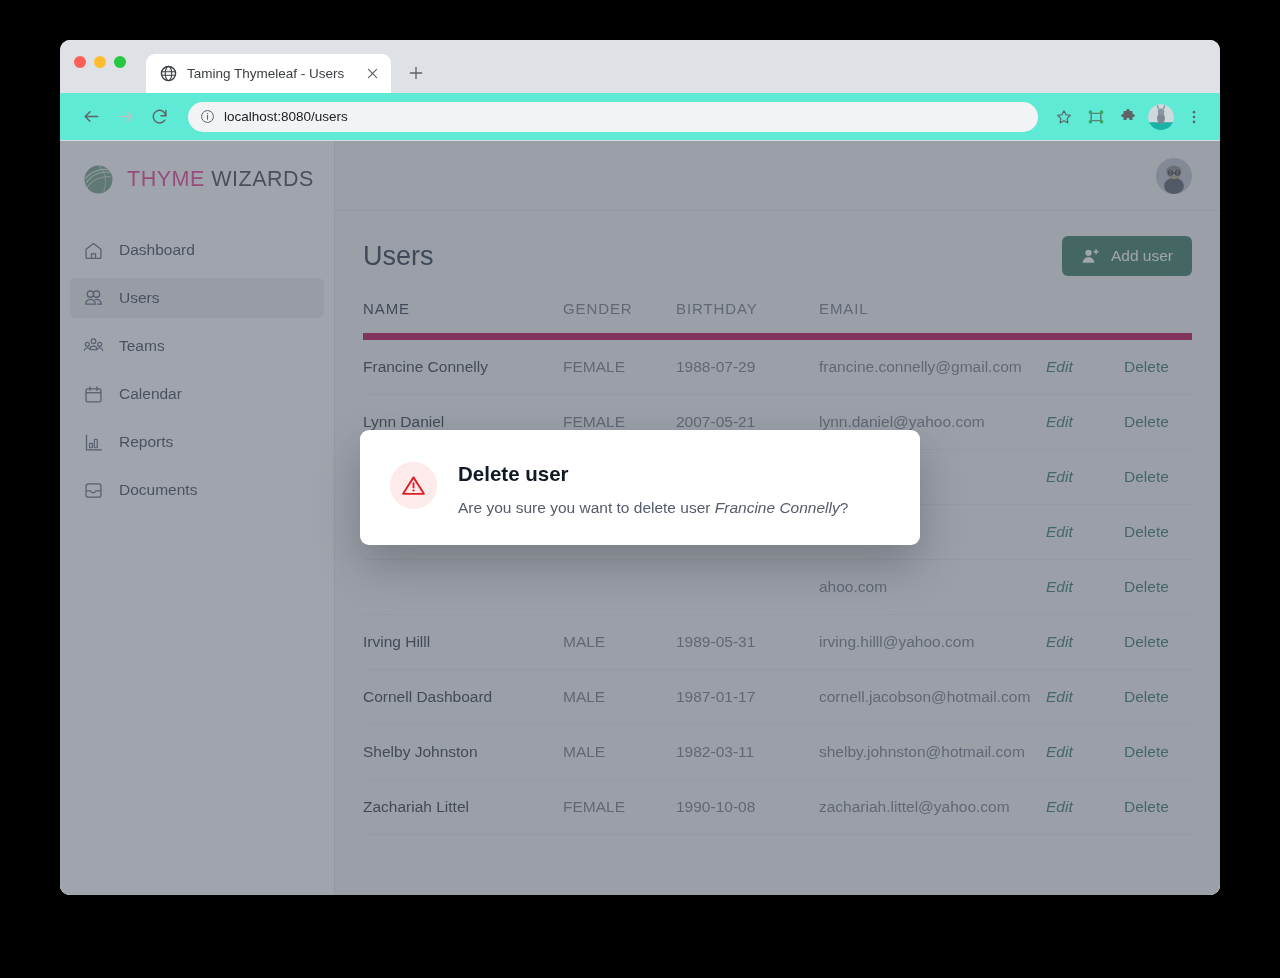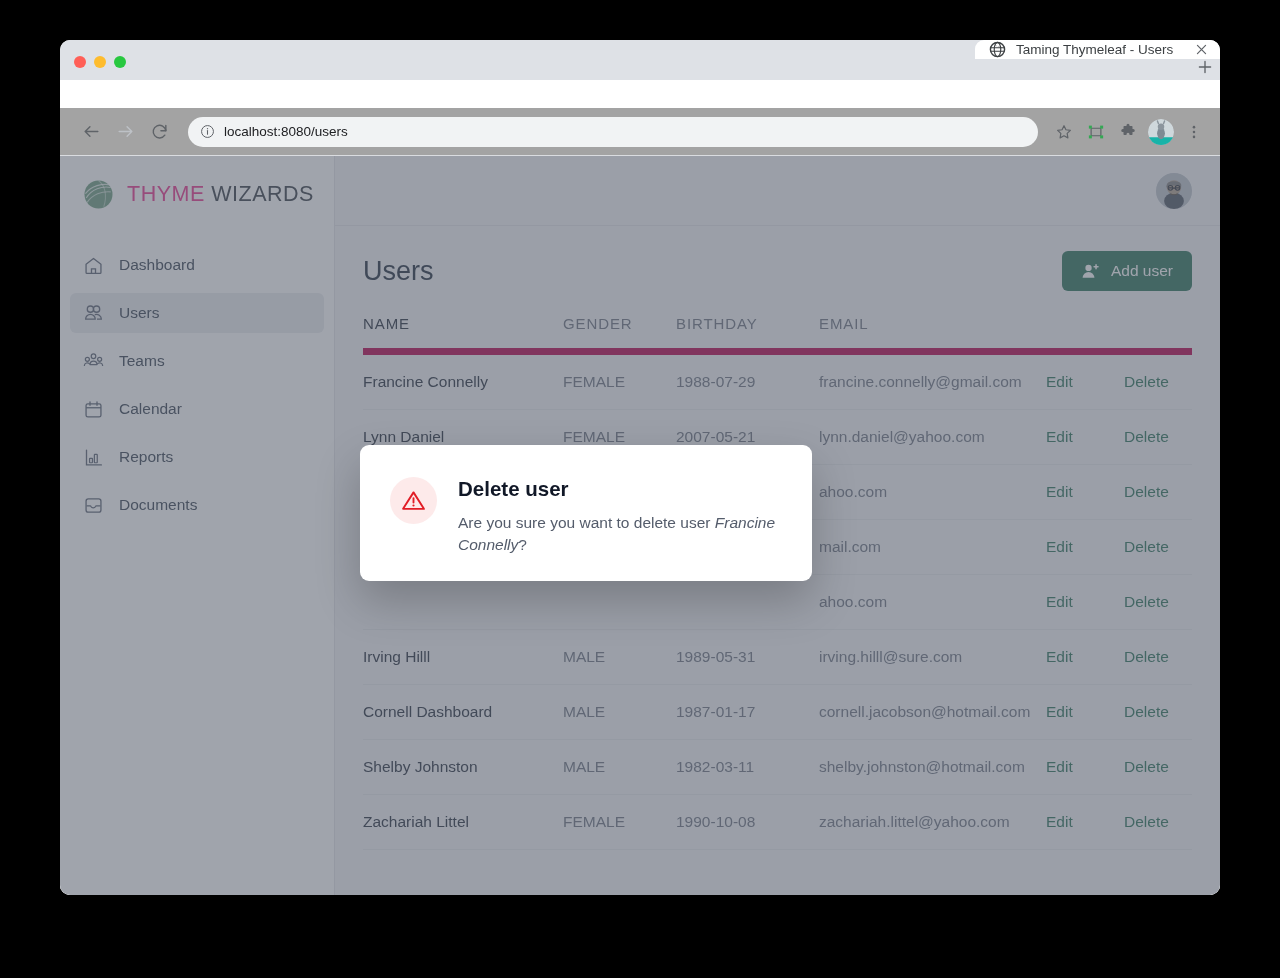--- a/index.html
+++ b/index.html
@@ -16,27 +16,26 @@
     left: 60px; top: 40px;
     width: 1160px; height: 855px;
     background: #ffffff;
     border-radius: 10px;
     overflow: hidden;
     box-shadow: 0 12px 40px rgba(0,0,0,0.45);
   }
 
   
   .tabstrip {
-    height: 40px;
+    height: 53px;
     background: #dee1e6;
     display: flex;
     align-items: flex-end;
     padding-left: 14px;
     position: relative;
-    flex-direction: column;
   }
   .traffic-lights {
     position: absolute;
     left: 14px; top: 16px;
     display: flex; gap: 8px;
     align-items: center;
   }
   .light { width: 12px; height: 12px; border-radius: 50%; }
   .light.red { background: #ff5f57; }
   .light.yellow { background: #febc2e; }
@@ -70,27 +69,26 @@
   .newtab {
     width: 30px; height: 30px;
     margin-left: 10px; margin-bottom: 5px;
     display: flex; align-items: center; justify-content: center;
     color: #5f6368;
   }
 
   
   .toolbar {
     height: 48px;
-    background: #a3a3a3;
+    background: #5eead4;
     display: flex;
     align-items: center;
     padding: 0 12px 0 16px;
     gap: 4px;
     border-bottom: 1px solid #dadce0;
-    margin-top: 28px;
   }
   .nav-btn {
     width: 30px; height: 30px;
     display: flex; align-items: center; justify-content: center;
     color: #5f6368;
     flex: 0 0 30px;
   }
   .nav-btn.disabled { color: #bdc1c6; }
   .omnibox {
     flex: 1;
@@ -240,35 +238,35 @@
     font-size: 15.5px;
     border-bottom: 1px solid #e9eaed;
     white-space: nowrap;
     overflow: hidden;
     text-overflow: ellipsis;
   }
   .c-name  { width: 200px; color: #3c4350; }
   .c-gender{ width: 113px; color: #7b818d; }
   .c-bday  { width: 143px; color: #7b818d; }
   .c-email { color: #7b818d; }
-  .c-edit  { width: 78px; text-align: left; }
+  .c-edit  { width: 78px; text-align: left; font-style: italic; }
   .c-del   { width: 68px; text-align: left; }
   .act-link { color: #3f7f6a; font-size: 15.5px; text-decoration: none; }
 
   
   .overlay {
     position: absolute;
     inset: 0;
     background: rgba(72, 80, 96, 0.52);
     z-index: 10;
   }
   .modal {
     position: absolute;
     left: 300px; top: 289px;
-    width: 452px;
+    width: 560px;
     background: #ffffff;
     border-radius: 9px;
     box-shadow: 0 20px 45px rgba(0,0,0,0.22);
     z-index: 20;
     padding: 30px 30px 26px 30px;
   }
   .modal-body { display: flex; gap: 21px; }
   .warn-circle {
     width: 47px; height: 47px;
     flex: 0 0 47px;
@@ -589,21 +587,21 @@
                   <td class="c-gender"></td>
                   <td class="c-bday"></td>
                   <td class="c-email">ahoo.com</td>
                   <td class="c-edit"><a class="act-link" href="#">Edit</a></td>
                   <td class="c-del"><a class="act-link" href="#">Delete</a></td>
                 </tr>
                 <tr>
                   <td class="c-name">Irving Hilll</td>
                   <td class="c-gender">MALE</td>
                   <td class="c-bday">1989-05-31</td>
-                  <td class="c-email">irving.hilll@sure.com</td>
+                  <td class="c-email">irving.hilll@yahoo.com</td>
                   <td class="c-edit"><a class="act-link" href="#">Edit</a></td>
                   <td class="c-del"><a class="act-link" href="#">Delete</a></td>
                 </tr>
                 <tr>
                   <td class="c-name">Cornell Dashboard</td>
                   <td class="c-gender">MALE</td>
                   <td class="c-bday">1987-01-17</td>
                   <td class="c-email">cornell.jacobson@hotmail.com</td>
                   <td class="c-edit"><a class="act-link" href="#">Edit</a></td>
                   <td class="c-del"><a class="act-link" href="#">Delete</a></td>

